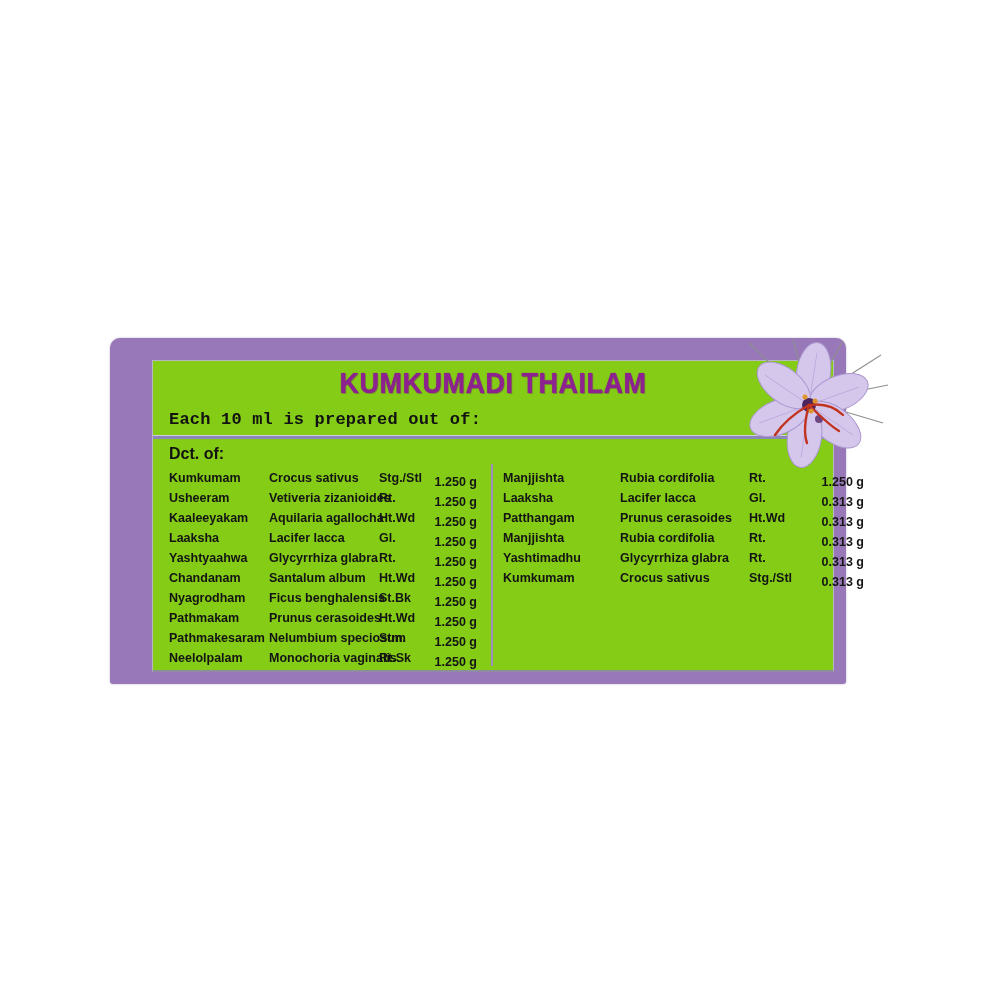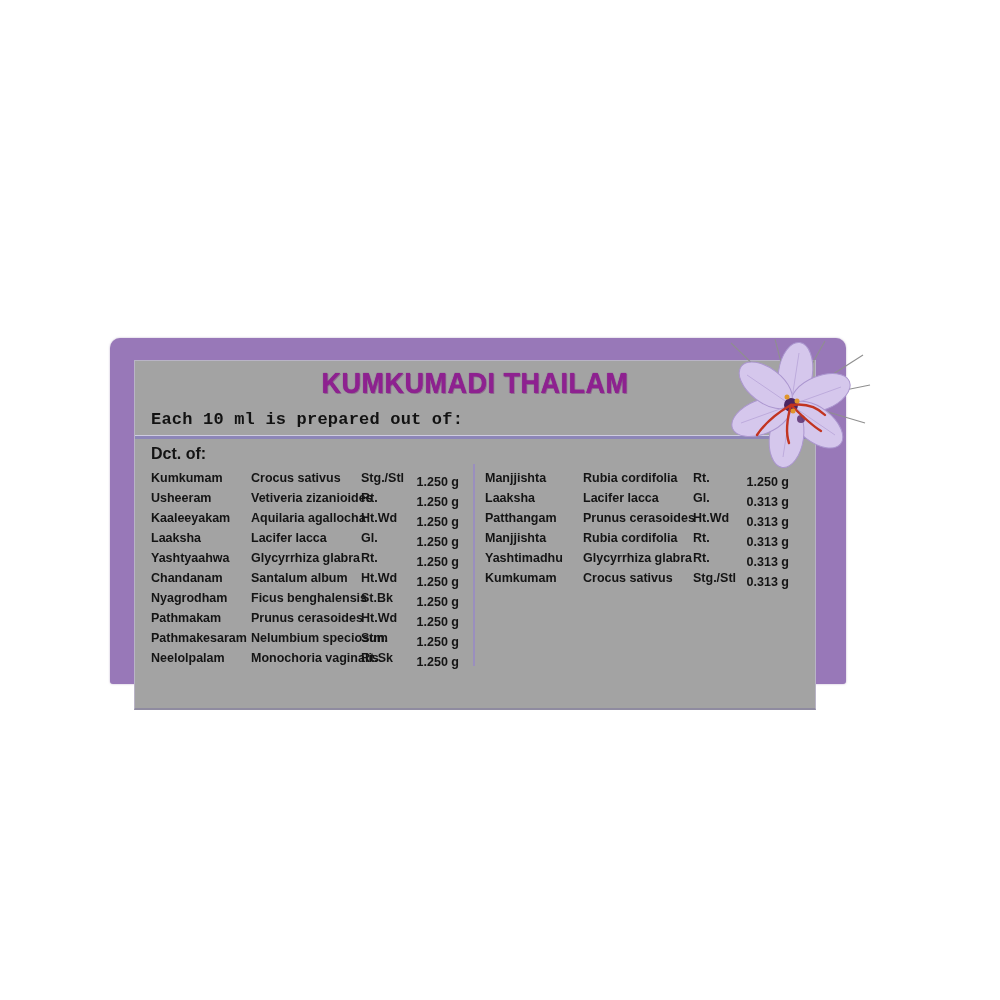--- a/index.html
+++ b/index.html
@@ -15,23 +15,23 @@
     position:absolute;
     left:110px;top:338px;
     width:736px;height:346px;
     background:#9878b8;
     border-radius:10px 10px 3px 3px;
     box-shadow:0 0 2px rgba(120,90,150,.5);
   }
   
   .label-panel{
     position:absolute;
-    left:24px;top:22px;
-    width:682px;height:350px;
-    background:#a3a3a3;
+    left:42px;top:22px;
+    width:682px;height:312px;
+    background:#84cc16;
     border:1px solid #b9b4c6;
     border-bottom:2px solid #8f8ba0;
     box-sizing:border-box;
   }
   .title{
     position:absolute;
     top:7px;left:0;width:100%;
     text-align:center;
     font-size:27px;
     font-weight:700;
@@ -63,21 +63,21 @@
   .rows-host{position:absolute;top:103px;}
   .rows-left{left:16px;width:310px;}
   .rows-right{left:350px;width:306px;}
   .row{
     display:grid;
     height:20px;
     align-items:center;
     color:#141414;
   }
   .rows-left .row{grid-template-columns:100px 110px 52px 46px;}
-  .rows-right .row{grid-template-columns:98px 110px 52px 44px;}
+  .rows-right .row{grid-template-columns:98px 110px 52px 44px;gap:19px;}
   .cell{
     font-size:12.5px;
     font-weight:700;
     white-space:nowrap;
     line-height:20px;
   }
   .cell.qty{text-align:right;margin-top:8px;}
   .cell.head{font-size:13px;}
   .row.spacer{height:20px;}
   .col-divider{

